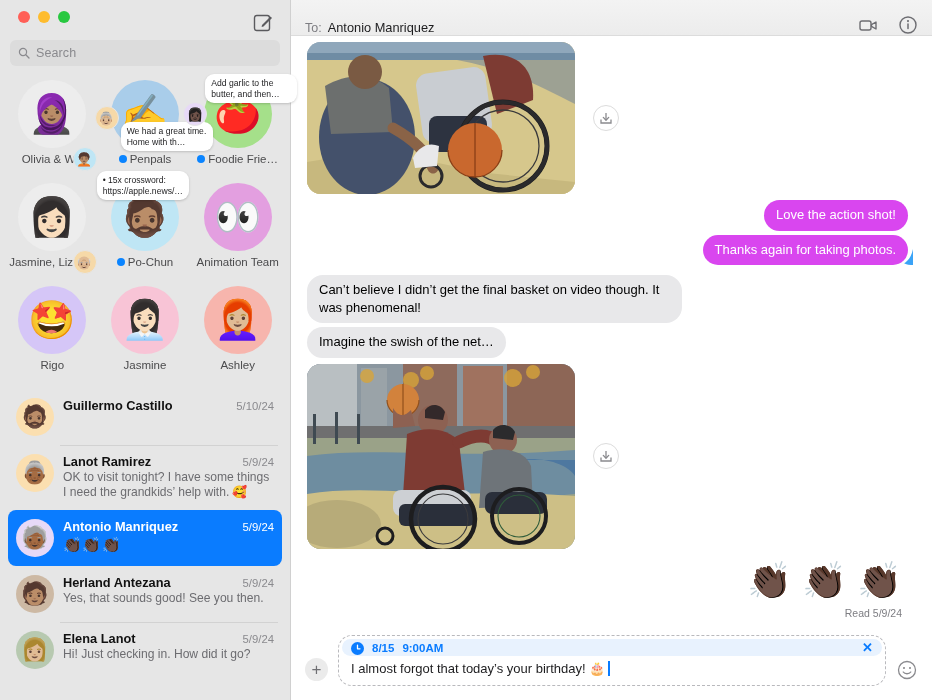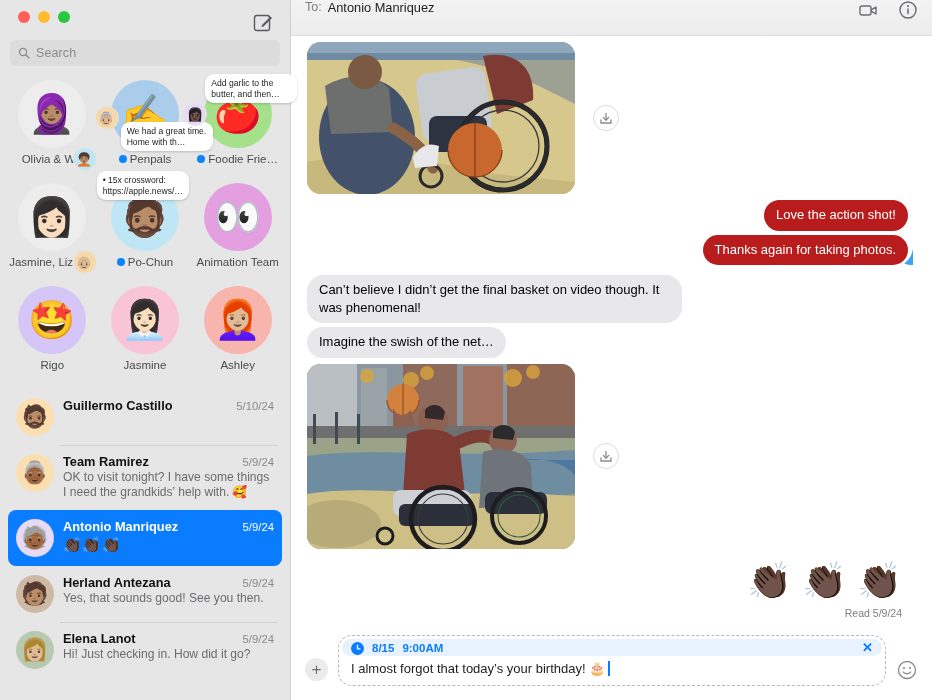--- a/index.html
+++ b/index.html
@@ -188,21 +188,21 @@
     background: #ffffff;
     position: relative;
     min-width: 0;
   }
   .main-header {
     height: 36px;
     flex: 0 0 36px;
     background: linear-gradient(#f3f3f3,#ececec);
     border-bottom: 1px solid #dcdcdc;
     display: flex;
-    align-items: flex-start;
+    align-items: flex-end;
     padding: 0 14px 0 14px;
     gap: 6px;
     position: relative;
     z-index: 10;
   }
   .to-label { font-size: 12.5px; color: #7d7d82; }
   .to-name { font-size: 12.8px; color: #1d1d1f; }
   .header-actions {
     margin-left: auto; display: flex; align-items: center; gap: 20px;
   }
@@ -221,21 +221,21 @@
 
   .bubble {
     max-width: 375px;
     border-radius: 16px;
     padding: 6px 12px 7px 12px;
     font-size: 13px;
     line-height: 1.35;
     position: relative;
   }
   .bubble.in { background: #e8e8ea; color: #000; }
-  .bubble.out { background: #b91c1c; color: #fff; }
+  .bubble.out { background: #d946ef; color: #fff; }
   .bubble.tail-out::after {
     content: "";
     position: absolute;
     right: -5px; bottom: 0;
     width: 16px; height: 16px;
     background: #3aa3f7;
     border-bottom-left-radius: 14px;
     clip-path: path("M0,16 C8,16 14,10 16,0 L16,16 Z");
   }
 
@@ -446,21 +446,21 @@
             <div class="conv-top">
               <span class="conv-name">Guillermo Castillo</span>
               <span class="conv-date">5/10/24</span>
             </div>
           </div>
         </div>
         <div class="conv">
           <div class="conv-avatar" style="background: rgb(251, 223, 176);">👵🏾</div>
           <div class="conv-body">
             <div class="conv-top">
-              <span class="conv-name">Team Ramirez</span>
+              <span class="conv-name">Lanot Ramirez</span>
               <span class="conv-date">5/9/24</span>
             </div>
             <div class="conv-preview">OK to visit tonight? I have some things I need the grandkids’ help with. 🥰</div>
           </div>
         </div>
         <div class="conv selected">
           <div class="conv-avatar" style="background: rgb(231, 217, 247);">🧓🏾</div>
           <div class="conv-body">
             <div class="conv-top">
               <span class="conv-name">Antonio Manriquez</span>

